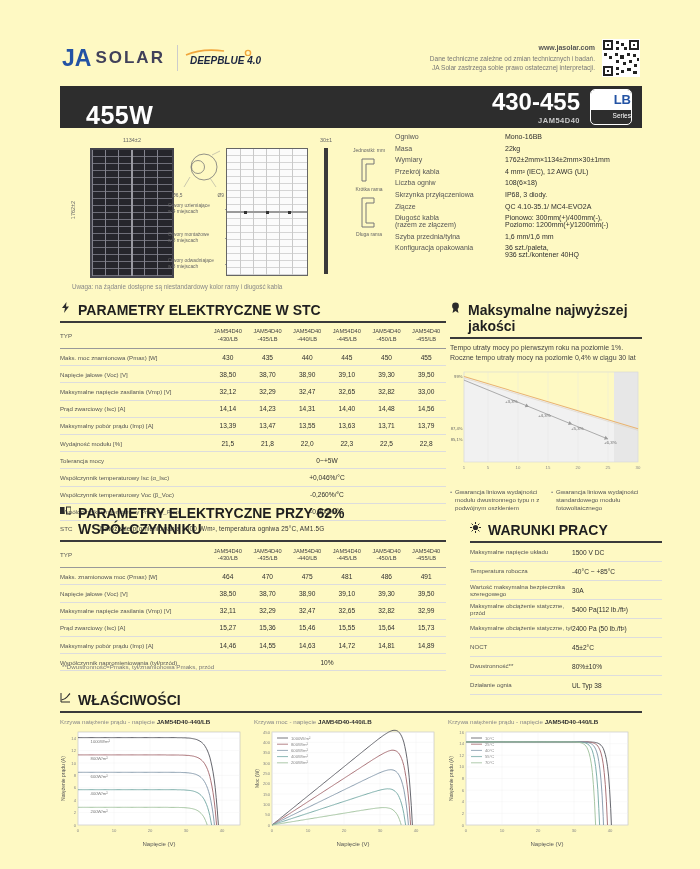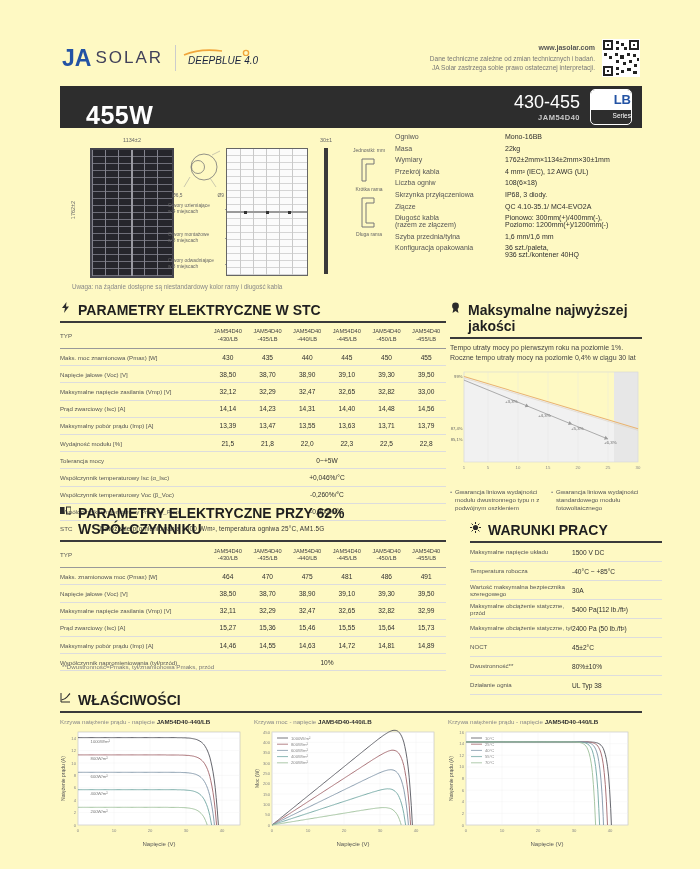--- a/index.html
+++ b/index.html
@@ -2,34 +2,34 @@
 <html><head>
 <meta charset="utf-8">
 <style>
   html,body{margin:0;padding:0;background:#e8e8e8;}
   .page{position:relative;width:700px;height:869px;background:#fef9c3;margin:0 auto;
         font-family:"Liberation Sans",sans-serif;color:#333;overflow:hidden;
         -webkit-text-size-adjust:none;}
   
   .header{position:absolute;left:62px;top:34px;width:578px;height:48px;display:flex;align-items:center;}
   .logo-ja{font-size:23px;font-weight:bold;color:#2353a4;}
-  .logo-solar{font-size:17px;color:#41415a;letter-spacing:2px;margin-left:4px;font-weight:400;}
+  .logo-solar{font-size:17px;color:#41415a;letter-spacing:2px;margin-left:4px;font-weight:700;}
   .logo-divider{width:1px;height:26px;background:#ccc;margin:0 12px;}
-  .deepblue{position:relative;font-size:10px;font-weight:400;color:#1b2540;font-style:italic;padding-top:4px;}
+  .deepblue{position:relative;font-size:10px;font-weight:700;color:#1b2540;font-style:italic;padding-top:4px;}
   .deepblue .swoosh{position:absolute;top:-3px;left:-6px;}
   .header-right{margin-left:auto;text-align:right;font-size:6.5px;color:#777;line-height:1.5;margin-right:7px;}
   .website{font-size:7px;color:#555;font-weight:bold;}
   .qr{width:38px;height:38px;flex:0 0 auto;}
   
   .titlebar{position:absolute;left:60px;top:86px;width:582px;height:42px;background:#2d2d2d;
             display:flex;align-items:center;color:#fff;}
   .power{font-size:25px;font-weight:bold;margin-left:26px;letter-spacing:.5px;margin-top:16px;}
   .tb-right{margin-left:auto;display:flex;align-items:center;margin-right:10px;}
   .range-block{text-align:right;margin-right:10px;}
-  .range{font-size:18px;font-weight:normal;line-height:1;}
+  .range{font-size:24px;font-weight:bold;line-height:1;}
   .model{font-size:7.5px;color:#c9c9c9;margin-top:2px;font-weight:bold;letter-spacing:.5px;}
   .lb-badge{width:40px;height:34px;border:1.5px solid #fff;border-radius:5px;overflow:hidden;text-align:right;}
   .lb-top{background:#fff;color:#2353a4;font-weight:800;font-size:13px;line-height:20px;height:20px;}
   .lb-bottom{color:#fff;font-size:6.5px;line-height:12px;}
   
   .diagram{position:absolute;left:60px;top:131px;width:335px;height:166px;}
   .front-view{position:absolute;left:30px;top:17px;width:80px;height:126px;border:2px solid #44444c;
      background-color:#26262c;
      background-image:
        linear-gradient(90deg,transparent 0 49%,#9a9aa2 49% 51%,transparent 51%),

